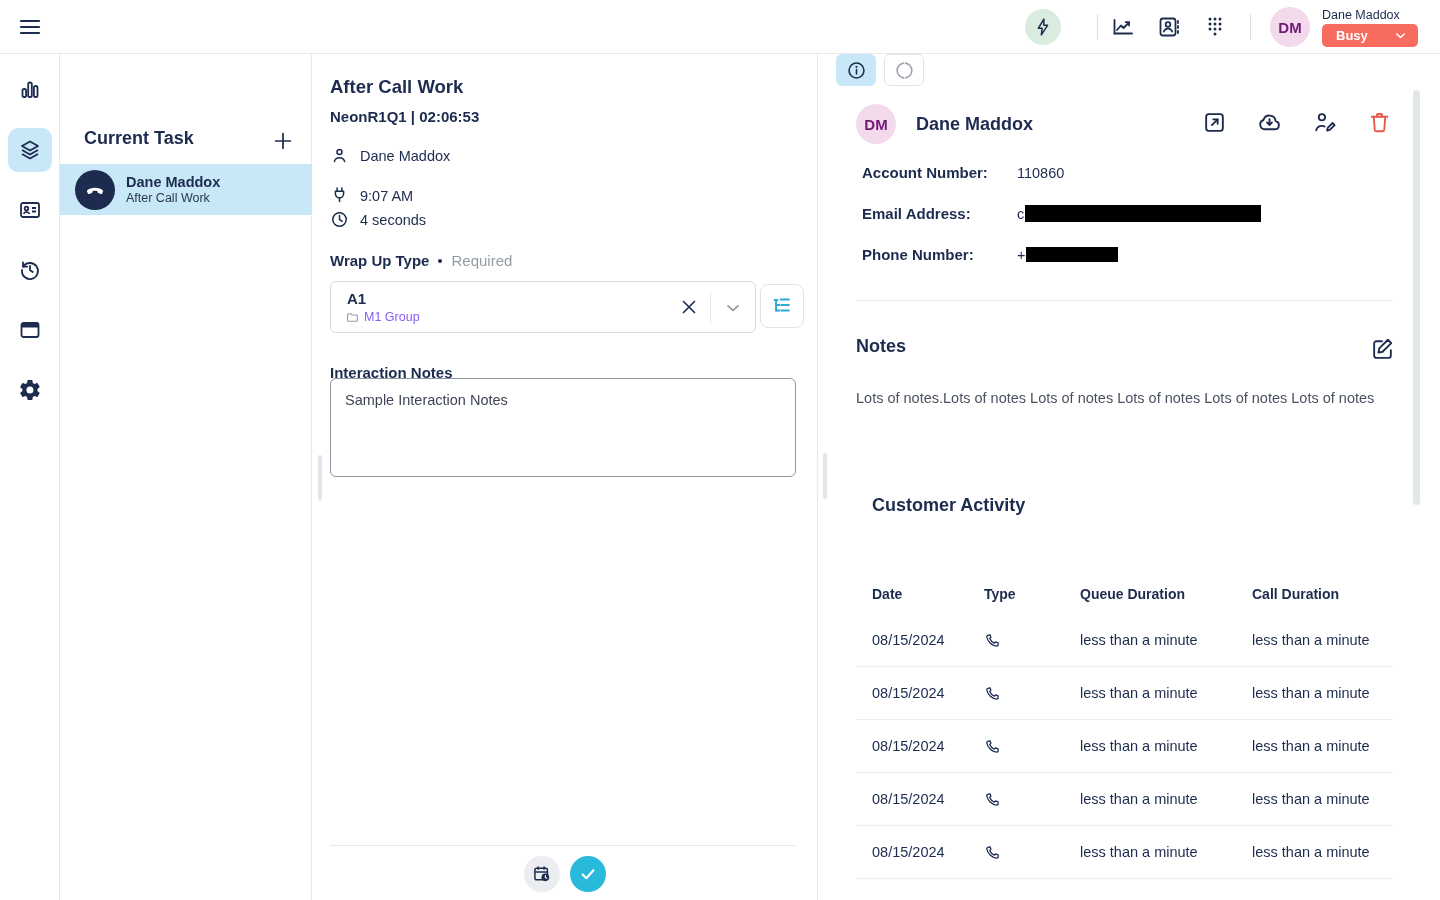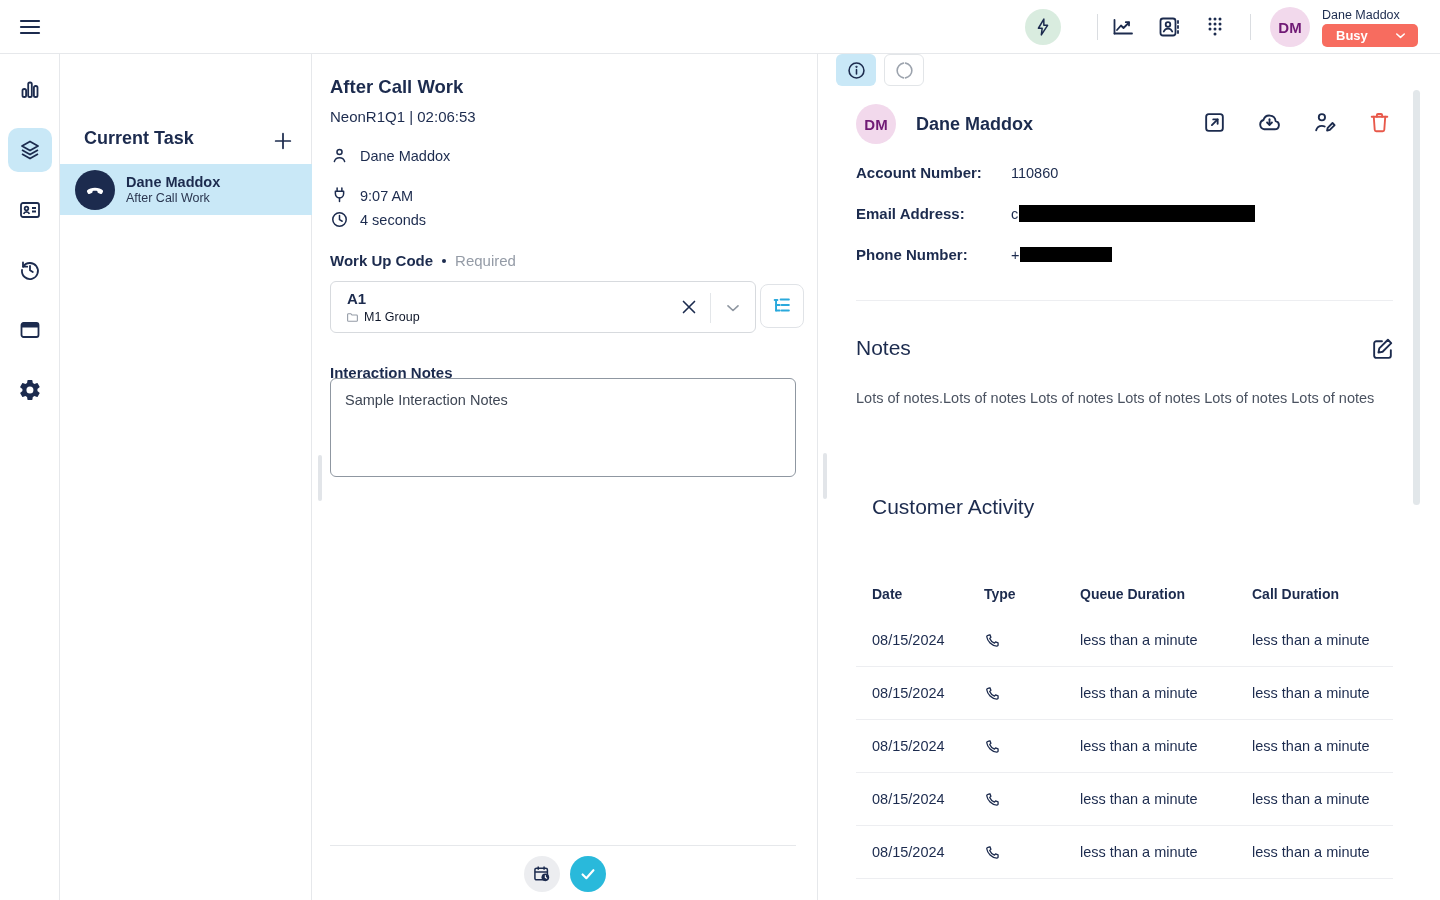--- a/index.html
+++ b/index.html
@@ -40,31 +40,31 @@
   .task-item-avatar { width:40px; height:40px; border-radius:50%; background:#1C2B4E;
     display:flex; align-items:center; justify-content:center; flex:0 0 auto; }
   .task-item-text { margin-left:11px; }
   .task-item-name { font-size:14.5px; font-weight:bold; }
   .task-item-sub { font-size:12.5px; color:#2A3650; margin-top:1px; }
 
   
   .midpanel { position:absolute; left:312px; top:54px; width:506px; height:846px; background:#fff;
     border-right:1px solid #E6E8EB; }
   .mid-title { position:absolute; left:18px; top:22px; font-size:18.5px; font-weight:bold; }
-  .mid-subtitle { position:absolute; left:18px; top:54px; font-size:15px; font-weight:normal; }
+  .mid-subtitle { position:absolute; left:18px; top:54px; font-size:15px; font-weight:bold; }
   .meta-row { position:absolute; left:18px; display:flex; align-items:center; gap:11px; font-size:14.5px; }
   .field-label-row { position:absolute; left:18px; display:flex; align-items:center; gap:9px; }
   .field-label { font-size:15px; font-weight:bold; }
   .dot-sep { width:4px; height:4px; border-radius:50%; background:#1C2B4E; }
   .field-req { font-size:15px; color:#949BA6; }
   .select-box { position:absolute; left:18px; top:227px; width:426px; height:52px; background:#fff;
     border:1px solid #D7DADE; border-radius:6px; cursor:pointer; }
   .select-value { position:absolute; left:16px; top:8px; font-size:15px; font-weight:bold; }
   .select-group { position:absolute; left:15px; top:28px; display:flex; align-items:center; gap:5px;
-    font-size:12.5px; color:#0f172a; }
+    font-size:12.5px; color:#8b5cf6; }
   .select-clear { position:absolute; right:55px; top:14px; width:22px; height:22px; cursor:pointer; }
   .select-vline { position:absolute; right:44px; top:11px; width:1px; height:30px; background:#E3E6E9; }
   .select-caret { position:absolute; right:12px; top:16px; width:20px; height:20px; cursor:pointer; }
   .tree-btn { position:absolute; left:448px; top:230px; width:44px; height:44px; background:#fff;
     border:1px solid #E0E3E7; border-radius:8px; display:flex; align-items:center; justify-content:center;
     cursor:pointer; }
   .notes-area { position:absolute; left:18px; top:324px; width:466px; height:99px; border:1px solid #8F97A1;
     border-radius:6px; font-family:"Liberation Sans", sans-serif; font-size:14.5px; color:#3E4654;
     padding:13px 14px; resize:none; background:#fff; }
   .mid-footer-line { position:absolute; left:18px; top:791px; width:466px; height:1px; background:#E6E8EB; }
@@ -80,27 +80,27 @@
   .rightpanel { position:absolute; left:818px; top:54px; width:622px; height:846px; background:#fff; }
   .tabs { position:absolute; left:18px; top:0; display:flex; gap:8px; }
   .tab { width:40px; height:32px; border-radius:6px; display:flex; align-items:center; justify-content:center;
     cursor:pointer; border:1px solid transparent; }
   .tab.selected { background:#C9E8F7; }
   .tab.unselected { background:#fff; border:1px solid #E2E5E8; }
   .profile-header { position:absolute; left:38px; top:50px; width:560px; height:40px; display:flex; align-items:center; }
   .profile-name { font-size:18px; font-weight:bold; margin-left:20px; }
   .profile-actions { position:absolute; right:48px; top:56px; display:flex; gap:30px; align-items:center; }
   .action-icon { width:25px; height:25px; cursor:pointer; }
-  .prow { position:absolute; left:38px; display:flex; align-items:center; }
+  .prow { position:absolute; left:44px; display:flex; align-items:center; }
   .prow-label { width:155px; font-size:15px; font-weight:bold; }
   .prow-value { font-size:14.5px; display:flex; align-items:center; }
   .redact-email { display:inline-block; width:236px; height:17px; background:#000; margin-left:1px; }
   .redact-phone { display:inline-block; width:92px; height:15px; background:#000; margin-left:1px; }
   .hdiv { position:absolute; left:38px; width:537px; height:1px; background:#EDEEF1; }
-  .section-title { font-size:21px; font-weight:normal; }
+  .section-title { font-size:18px; font-weight:bold; }
   .notes-text { position:absolute; left:38px; top:336px; width:530px; font-size:14.5px; color:#4A5260; }
   .activity-sub { position:absolute; left:38px; top:478px; font-size:14.5px; color:#9AA1AB; }
   .acttable { position:absolute; left:38px; top:520px; width:537px; }
   .actrow { display:grid; grid-template-columns:112px 96px 172px 157px; align-items:center;
     height:53px; border-bottom:1px solid #EDEEF1; font-size:14.5px; padding-left:16px; }
   .actrow.head { font-weight:bold; font-size:14px; border-bottom:none; height:40px; }
   .scroll-thumb { position:absolute; right:20px; top:36px; width:7px; height:415px; border-radius:4px;
     background:#E2E7EA; cursor:pointer; }
 </style>
 </head>
@@ -268,21 +268,21 @@
     <span>
       <svg viewBox="0 0 24 24" width="19" height="19" fill="none" stroke="#1C2B4E" stroke-width="1.9" stroke-linecap="round">
           <circle cx="12" cy="12" r="8.5"></circle>
           <path d="M12 7v5.2l3.4 2"></path>
         </svg>
     </span>
     <span>4 seconds</span>
   </div>
 
   <div class="field-label-row" style="top:198px;">
-    <span class="field-label">Work Up Code</span>
+    <span class="field-label">Wrap Up Type</span>
     <span class="dot-sep"></span>
     <span class="field-req">Required</span>
   </div>
 
   <div class="select-box">
     <div class="select-value">A1</div>
     <div class="select-group">
       <span>
         <svg viewBox="0 0 24 24" width="13" height="13" fill="none" stroke="#949BA6" stroke-width="2">
             <path d="M3 6.5A1.5 1.5 0 0 1 4.5 5H9l2 2.5h8.5A1.5 1.5 0 0 1 21 9v8.5a1.5 1.5 0 0 1-1.5 1.5h-15A1.5 1.5 0 0 1 3 17.5z"></path>

